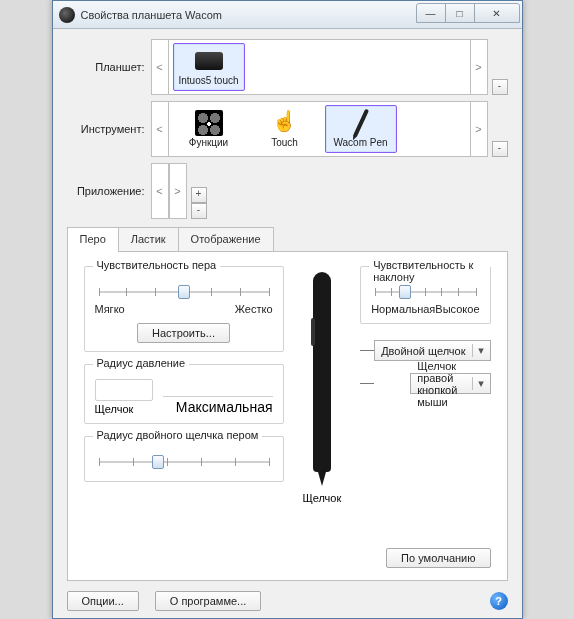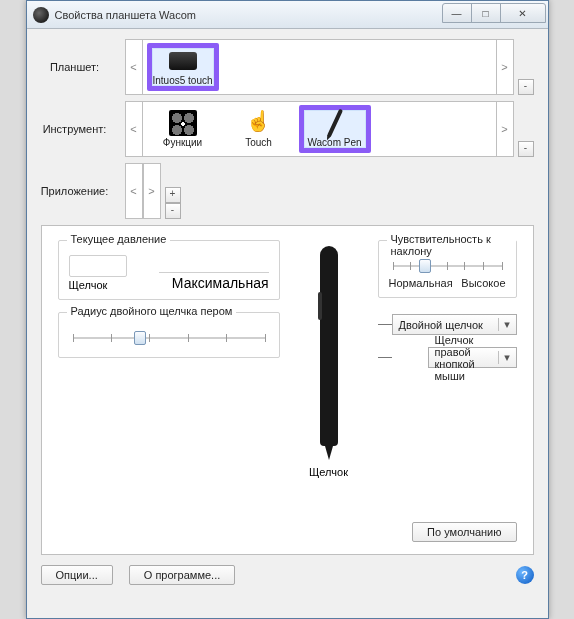--- a/index.html
+++ b/index.html
@@ -1,34 +1,34 @@
 <!DOCTYPE html>
 <html><head>
 <meta charset="utf-8">
 <style>
   * { box-sizing: border-box; margin: 0; padding: 0; font-family: "Segoe UI", Tahoma, sans-serif; font-size: 11px; }
   body { background: #dcdcdc; display: flex; justify-content: center; align-items: flex-start; }
-  .window { width: 523px; height: 619px; background: #f0f0f0; border: 1px solid #5a7ca0; box-shadow: 0 0 6px rgba(0,0,0,.3); }
+  .window { width: 471px; height: 619px; background: #f0f0f0; border: 1px solid #5a7ca0; box-shadow: 0 0 6px rgba(0,0,0,.3); }
   .titlebar { height: 28px; background: linear-gradient(#f4f8fc,#dde6ef); display: flex; align-items: center; padding-left: 6px; border-bottom: 1px solid #b0b8c0; }
   .titlebar .icon { width:16px; height:16px; background: radial-gradient(circle at 6px 6px,#666 0,#222 70%); border-radius:50%; margin-right:6px; }
   .titlebar .title { color:#333; flex:1; }
   .winbtns { display:flex; height:20px; margin-top:-3px; margin-right:2px; }
   .winbtn { width:30px; height:20px; background:linear-gradient(#f7f9fb,#dde4eb); border:1px solid #9aa7b4; margin-left:-1px; display:flex;align-items:center;justify-content:center; color:#444; font-size:10px; }
   .winbtn.close{ width:46px; border-top-right-radius:3px; }
   .winbtn.min{ border-top-left-radius:3px; }
   .client { padding:10px 14px 10px 14px; }
   
   .selrow { display:flex; align-items:center; margin-bottom:6px; }
-  .selrow .lbl { width:84px; text-align:center; padding-right:16px; color:#222; }
+  .selrow .lbl { width:84px; text-align:right; padding-right:6px; color:#222; }
   .arrowbtn { width:18px; height:56px; background:#fff; border:1px solid #bfbfbf; display:flex;align-items:center;justify-content:center; color:#888; }
   .gallery { flex:1; height:56px; background:#fff; border-top:1px solid #bfbfbf; border-bottom:1px solid #bfbfbf; display:flex; align-items:center; padding:3px 4px; gap:4px; }
   .sideplusminus{ display:flex; flex-direction:column; margin-left:4px; justify-content:flex-end; height:56px; }
   .smbtn{ width:16px;height:16px; background:linear-gradient(#fff,#e8e8e8); border:1px solid #aeaeae; font-size:10px; line-height:12px; text-align:center; color:#555; }
   .gitem{ width:72px; height:48px; border:1px solid transparent; display:flex; flex-direction:column; align-items:center; justify-content:center; gap:1px; }
-  .gitem.sel{ border:5px solid #8b5cf6; background:#e3efff; box-shadow:0 0 0 1px #cfe3fb inset; border-radius:2px;}
+  .gitem.sel{ border:1px solid #8b5cf6; background:#e3efff; box-shadow:0 0 0 1px #cfe3fb inset; border-radius:2px;}
   .gitem .iconbox{ width:36px;height:26px; display:flex;align-items:center;justify-content:center; }
   .gitem .cap{ font-size:10px; color:#222; }
   
   .icon-tablet{ width:28px;height:18px;background:linear-gradient(#444,#111);border-radius:3px;}
   .icon-func{ width:28px;height:26px;background:
      radial-gradient(circle at 8px 8px,#777 0 5px,transparent 5px),
      radial-gradient(circle at 20px 8px,#777 0 5px,transparent 5px),
      radial-gradient(circle at 8px 20px,#777 0 5px,transparent 5px),
      radial-gradient(circle at 20px 20px,#777 0 5px,transparent 5px),
      radial-gradient(circle at 14px 14px,#fff 0 2px,transparent 2px),#000; border-radius:2px;}
@@ -138,28 +138,54 @@
     <div class="selrow">
       <div class="lbl">Приложение:</div>
       <div class="arrowbtn">&lt;</div>
       <div class="arrowbtn">&gt;</div>
       <div class="sideplusminus">
         <div class="smbtn">+</div>
         <div class="smbtn">-</div>
       </div>
     </div>
 
+    <div class="tabs">
+      <div class="tab active">Перо</div>
+      <div class="tab">Ластик</div>
+      <div class="tab">Отображение</div>
+    </div>
 
     <div class="tabpage">
       <div class="cols">
 
         <div class="colL">
-
-          <div class="group">
-            <span class="gt">Текущее давление</span>
+          <div class="group">
+            <span class="gt">Чувствительность пера</span>
+            <div class="slider">
+              <div class="track"></div>
+              <div class="tick" style="left:0%"></div>
+                <div class="tick" style="left:16%"></div>
+                <div class="tick" style="left:33%"></div>
+                <div class="tick" style="left:50%"></div>
+                <div class="tick" style="left:66%"></div>
+                <div class="tick" style="left:83%"></div>
+                <div class="tick" style="left:100%"></div>
+              <div class="thumb" style="left:50%"></div>
+            </div>
+            <div class="row-labels">
+              <span>Мягко</span>
+              <span>Жестко</span>
+            </div>
+            <div style="text-align:center;margin-top:8px;">
+              <span class="btn">Настроить...</span>
+            </div>
+          </div>
+
+          <div class="group">
+            <span class="gt">Радиус давление</span>
             <div class="press-row">
               <div>
                 <div class="press-well"></div>
                 <div style="margin-top:2px;">Щелчок</div>
               </div>
               <div style="text-align:right;">
                 <div style="height:22px;width:110px;border-bottom:1px solid #cfcfcf;"></div>
                 <div style="margin-top:2px;font-size:14px;">Максимальная</div>
               </div>
             </div>

